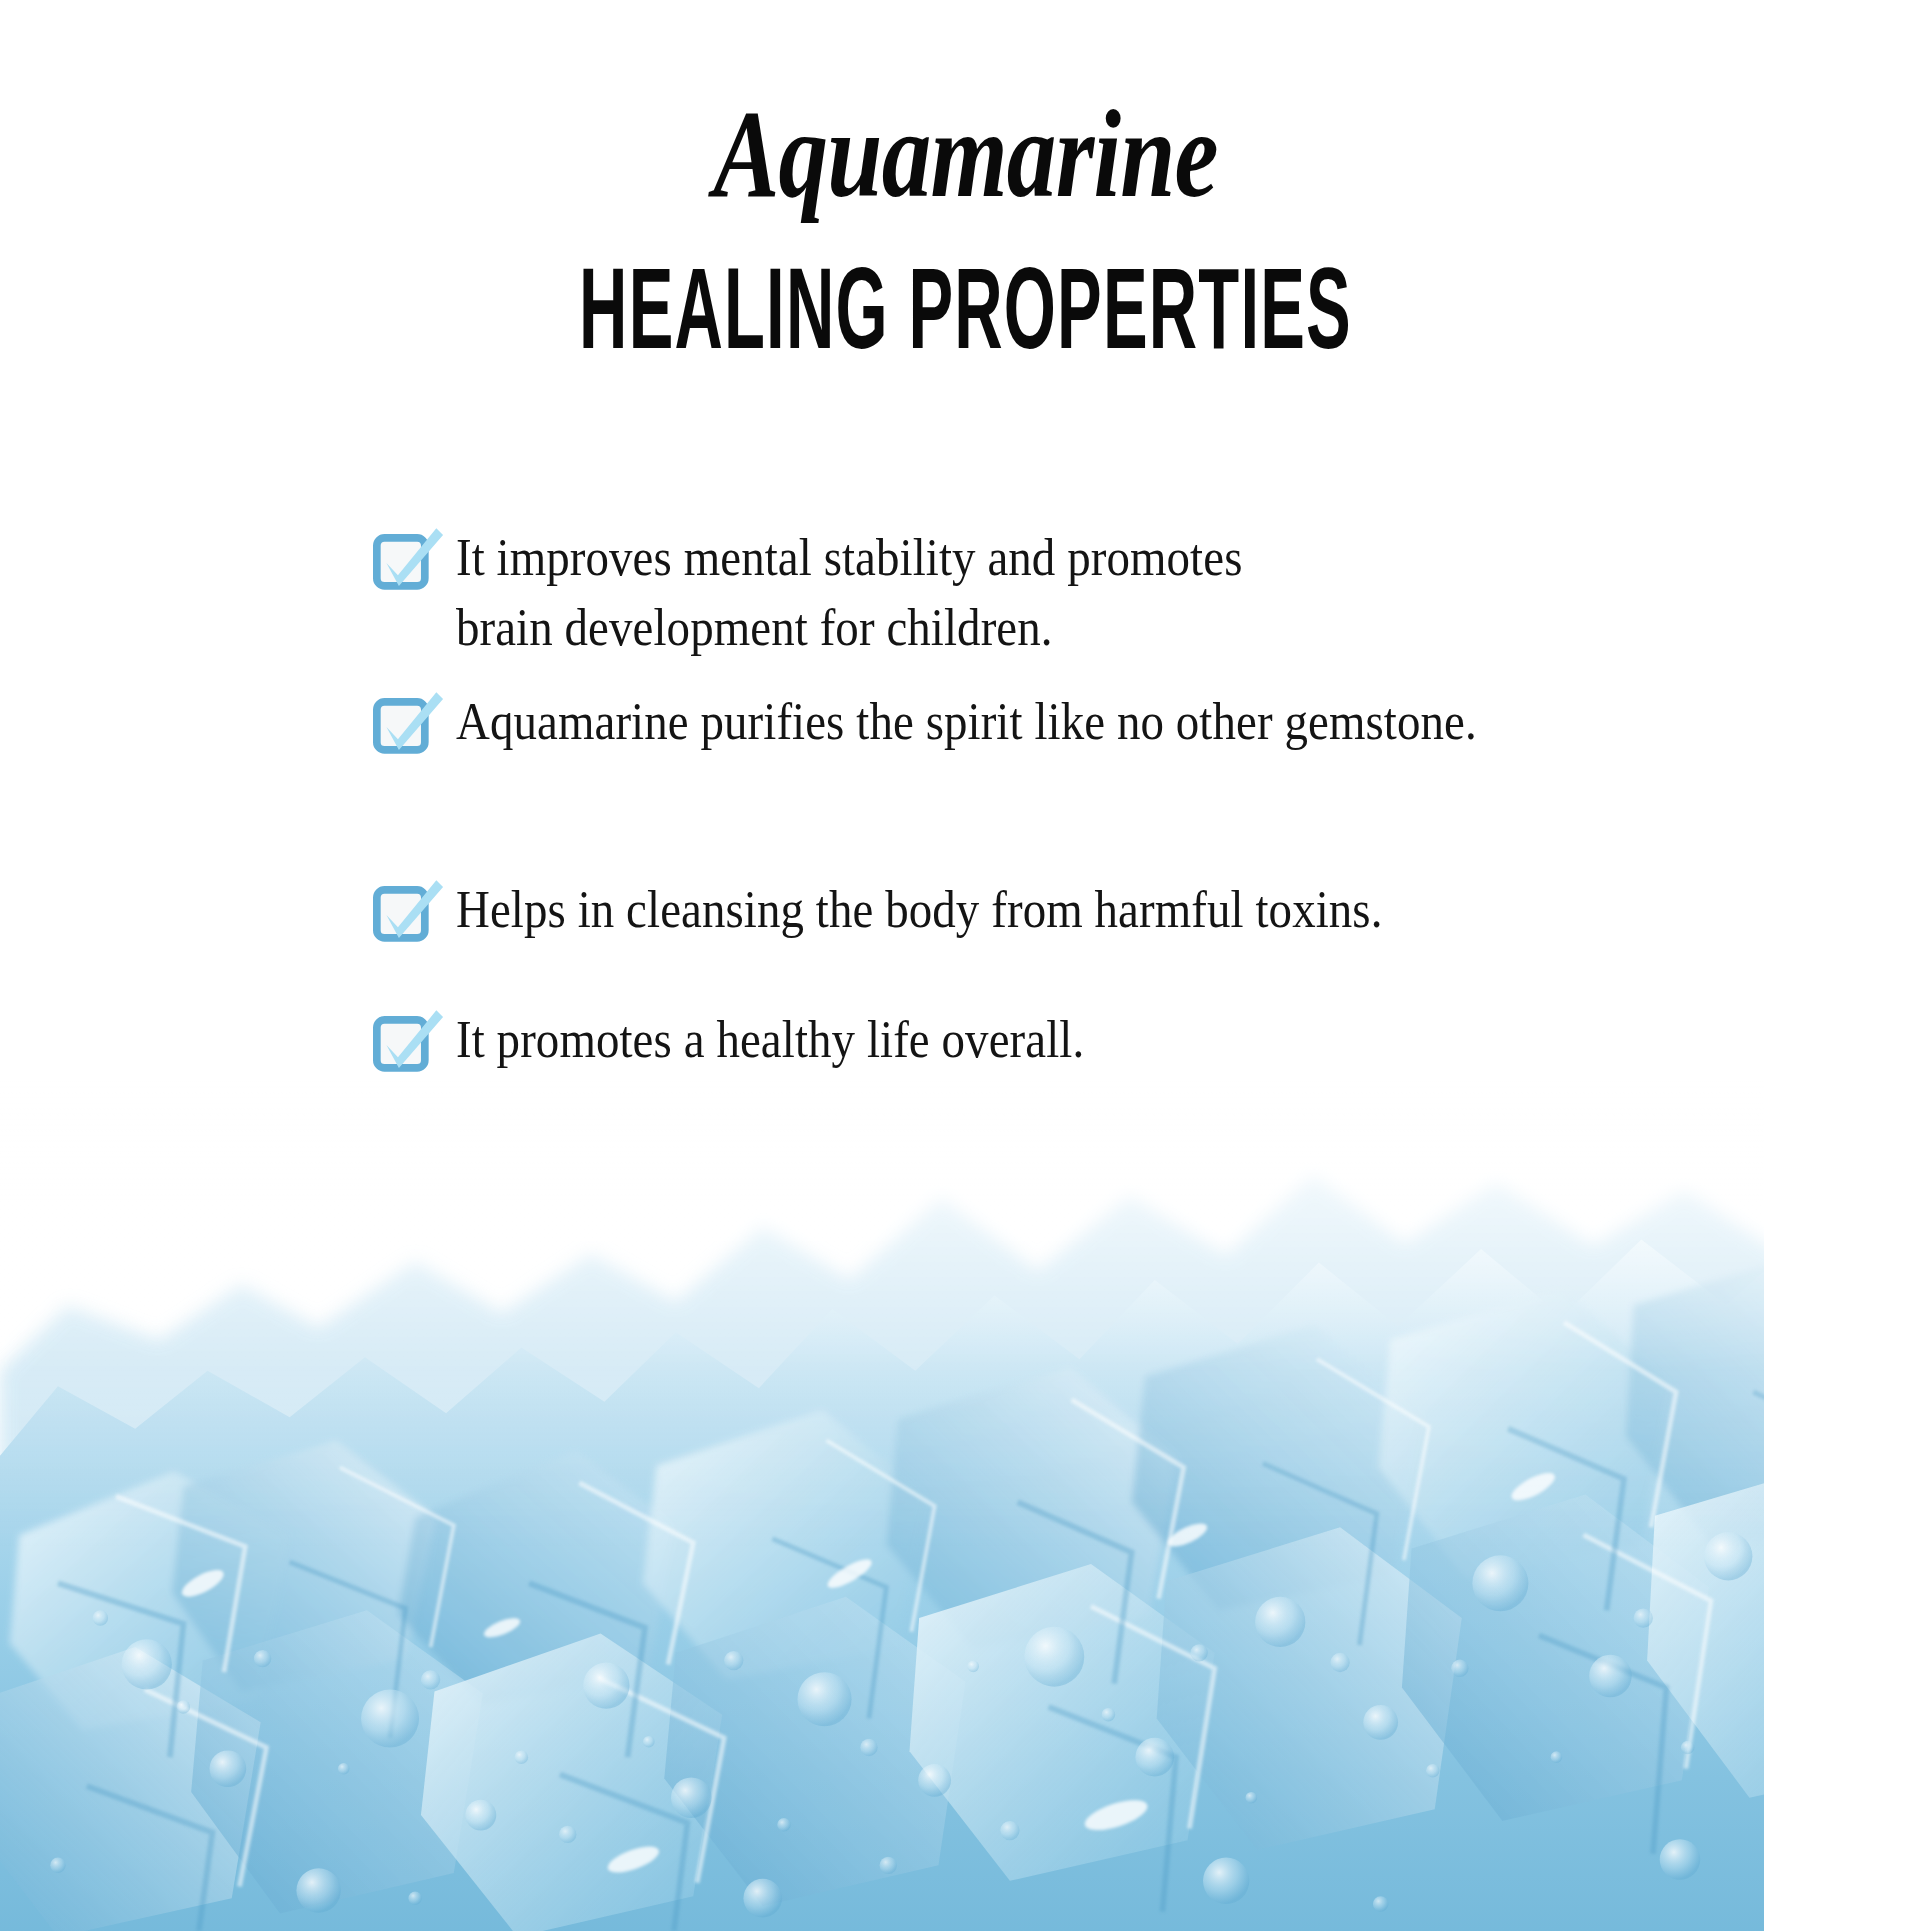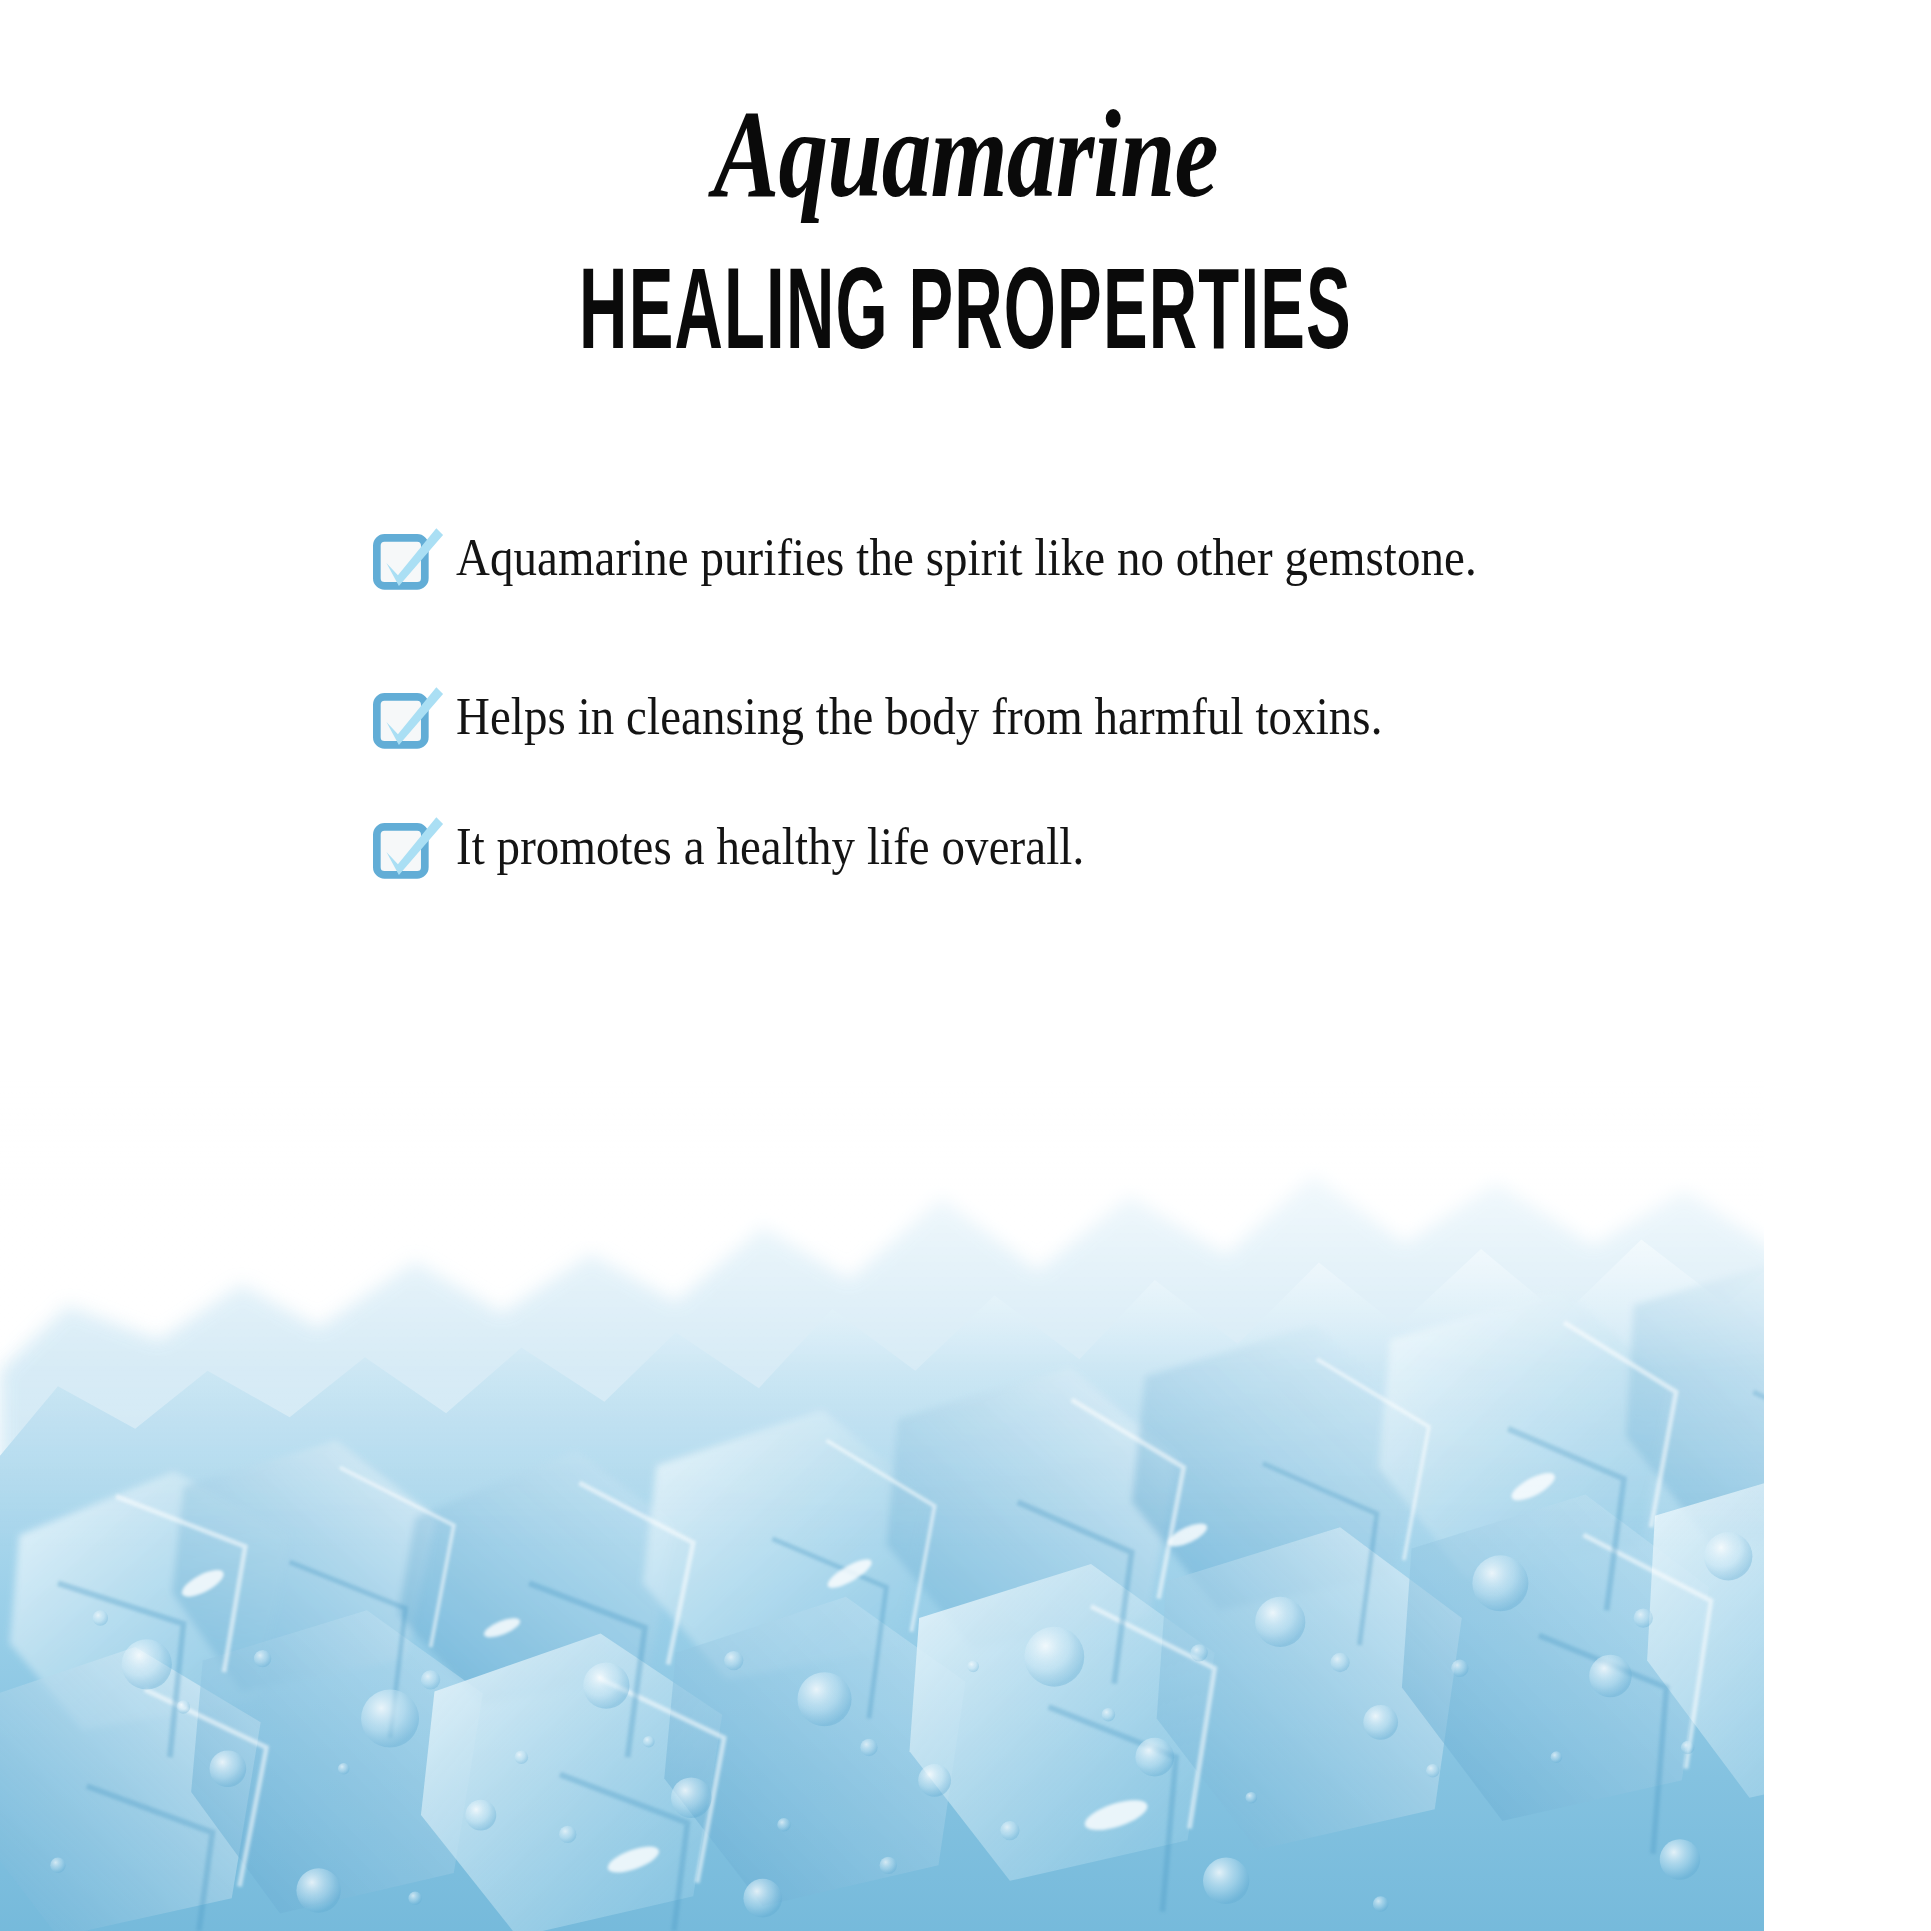--- a/index.html
+++ b/index.html
@@ -63,21 +63,21 @@
   }
 
   .list-item {
     position:relative;
     display:flex;
     align-items:flex-start;
     width:100%;
   }
   .list-item[data-gap="g1"] { margin-bottom:83px; }
   .list-item[data-gap="g2"] { margin-bottom:23px; }
-  .list-item[data-gap="g3"] { margin-bottom:89px; }
+  .list-item[data-gap="g3"] { margin-bottom:118px; }
   .list-item[data-gap="g4"] { margin-bottom:59px; }
   .list-item[data-gap="g5"] { margin-bottom:0; }
 
   .check-wrap {
     flex:0 0 auto;
     width:71px;
     height:64px;
     position:relative;
     margin-top:5.8px;
   }
@@ -114,20 +114,30 @@
 <div id="poster">
 
   <div class="header-block">
     <div class="title-script">Aquamarine</div>
     <div class="title-sub">HEALING PROPERTIES</div>
   </div>
 
   <div class="list">
 
 
+    <div class="list-item" data-gap="g2">
+      <span class="check-wrap">
+        <svg viewBox="0 0 74 66" xmlns="http://www.w3.org/2000/svg">
+          <rect x="4" y="10" width="50" height="50" rx="8" ry="8" fill="#F6F8F9" stroke="#62ADD6" stroke-width="8"></rect>
+          <path d="M14 36 L26 49 L66 0 L73 7 L27 60 Z" fill="#AADFF4"></path>
+        </svg>
+      </span>
+      <span class="item-text">It improves mental stability and promotes
+brain development for children.</span>
+    </div>
 
     <div class="list-item" data-gap="g3">
       <span class="check-wrap">
         <svg viewBox="0 0 74 66" xmlns="http://www.w3.org/2000/svg">
           <rect x="4" y="10" width="50" height="50" rx="8" ry="8" fill="#F6F8F9" stroke="#62ADD6" stroke-width="8"></rect>
           <path d="M14 36 L26 49 L66 0 L73 7 L27 60 Z" fill="#AADFF4"></path>
         </svg>
       </span>
       <span class="item-text">Aquamarine purifies the spirit like no other gemstone.</span>
     </div>

